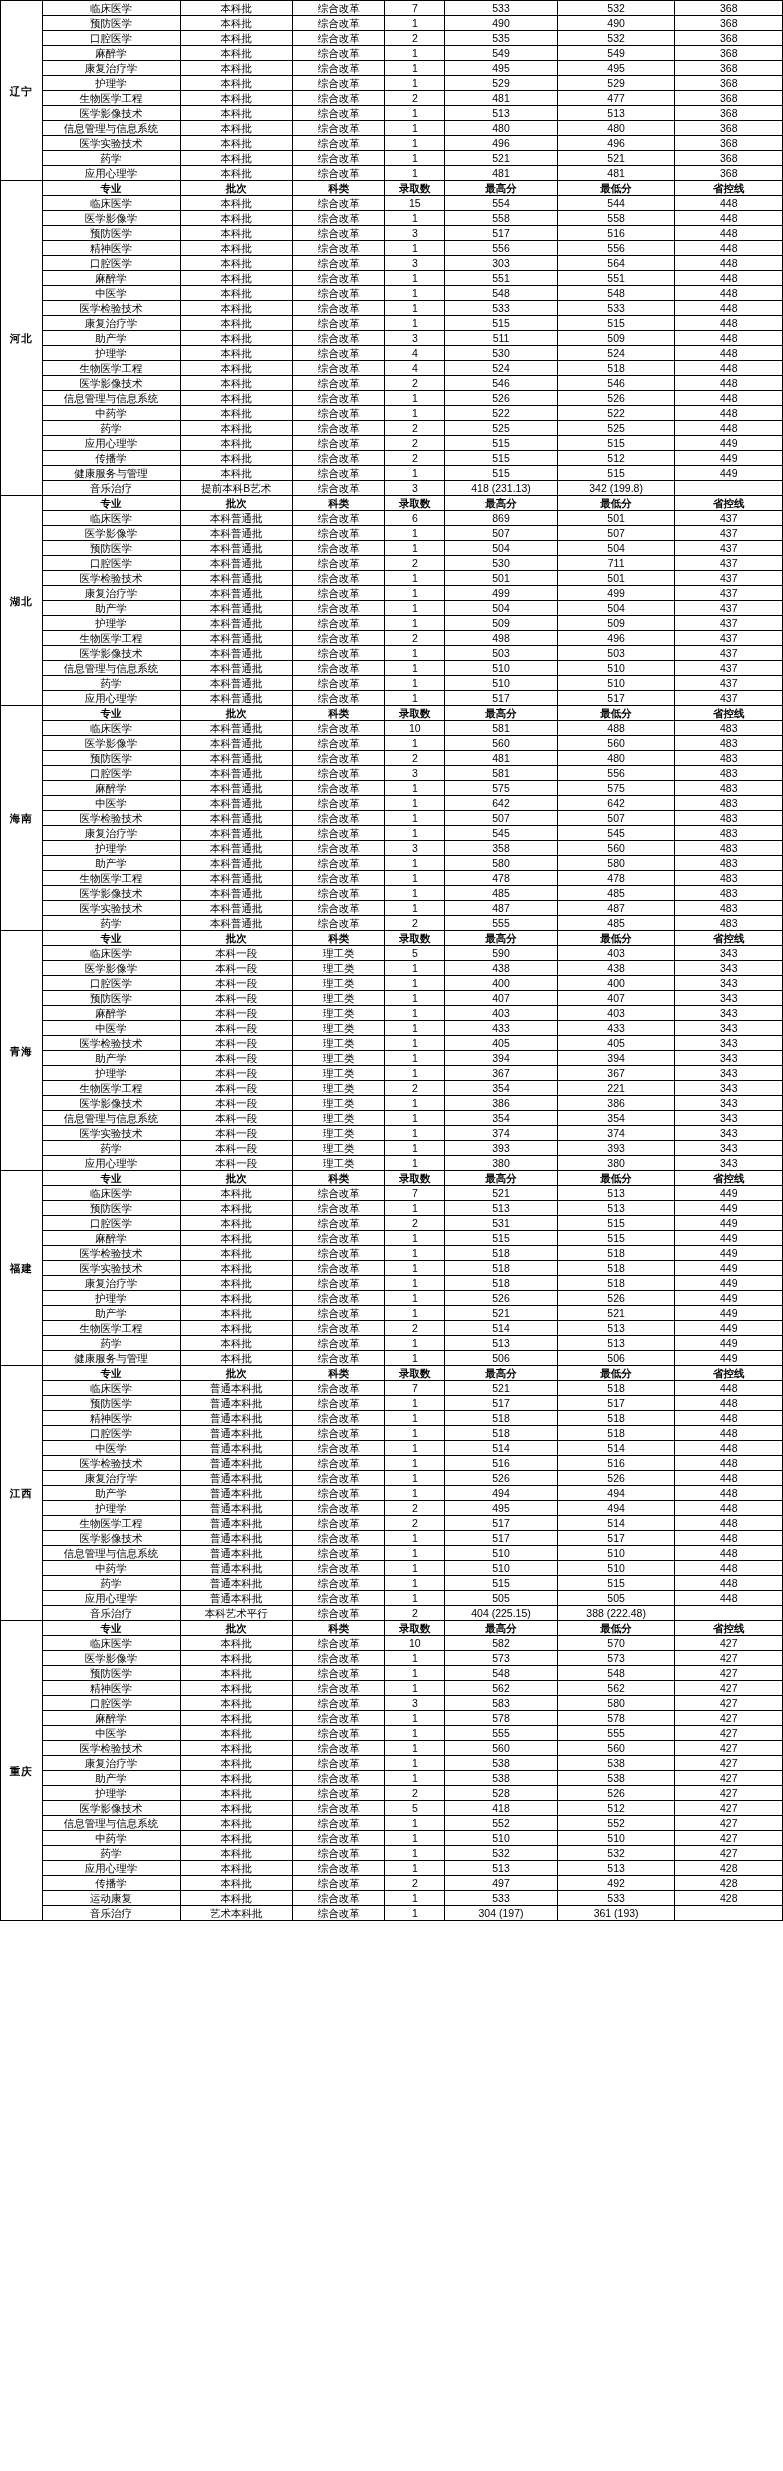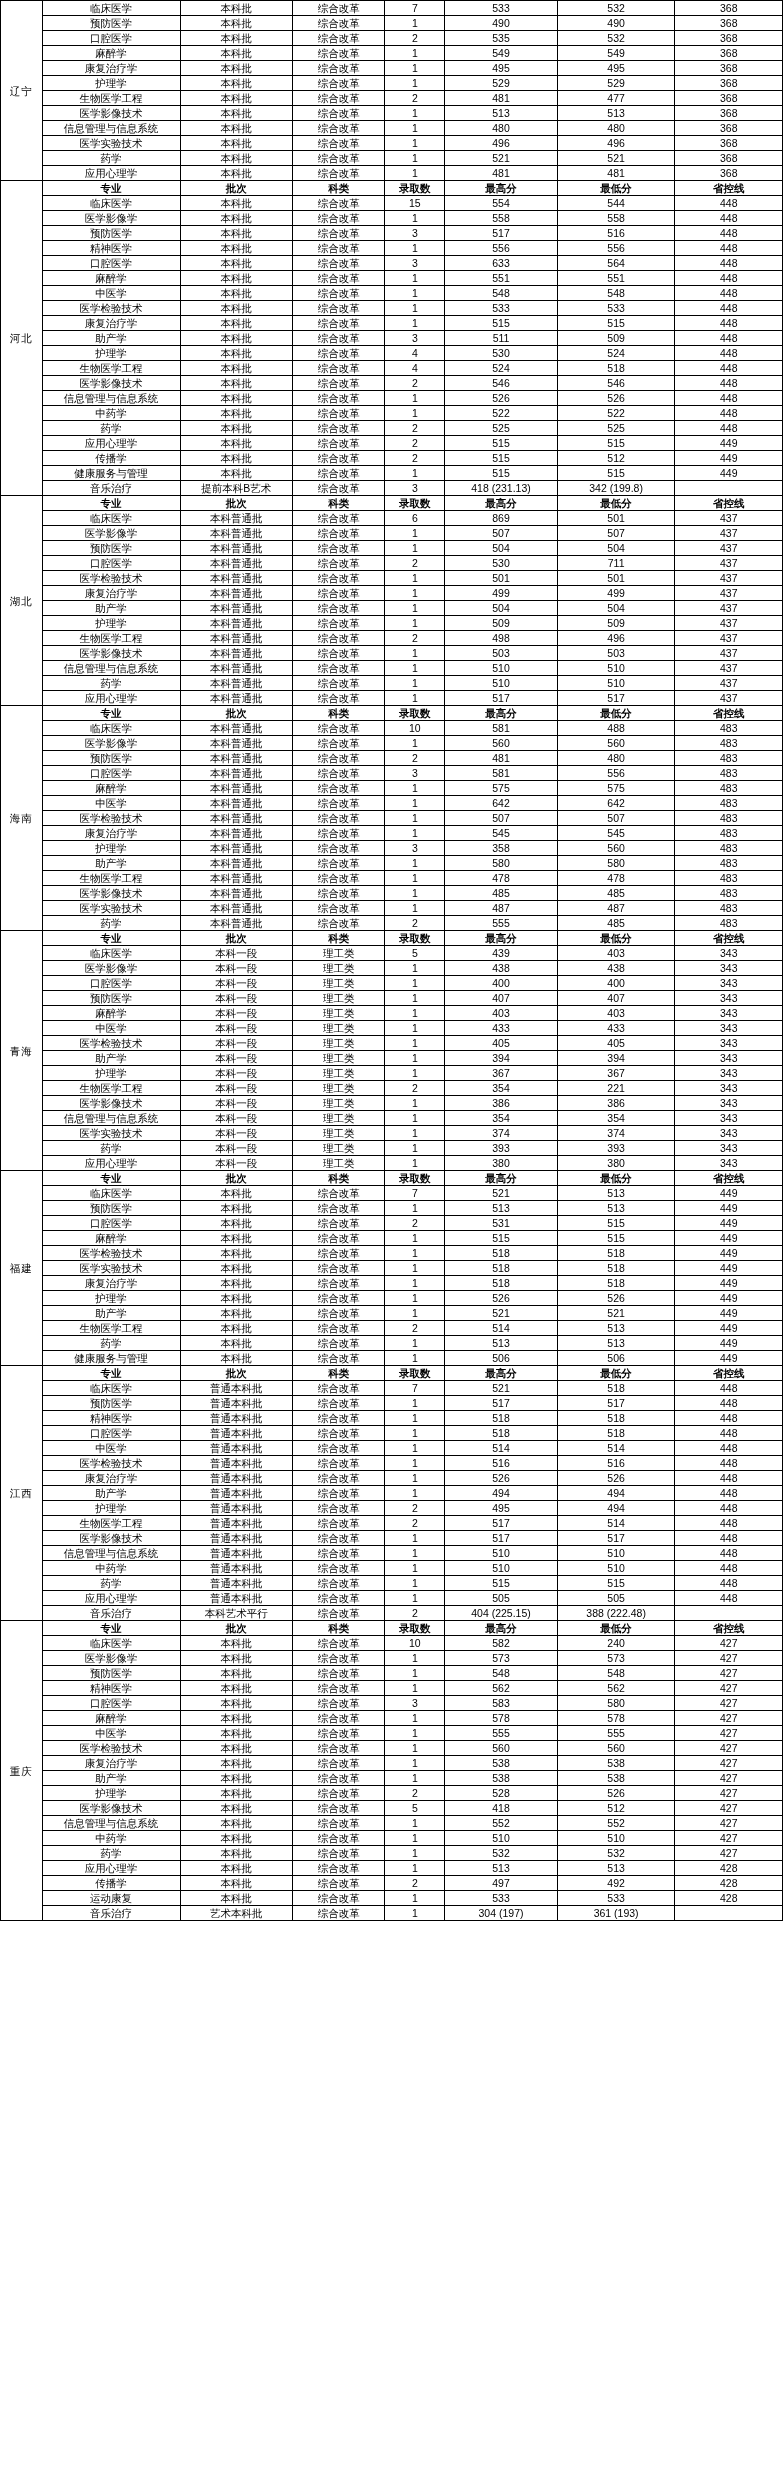--- a/index.html
+++ b/index.html
@@ -13,21 +13,21 @@
     height:14px;
     padding:0;
     text-align:center;
     vertical-align:middle;
     color:#000;
     overflow:hidden;
     white-space:nowrap;
   }
   td.province{
     font-size:13px;
-    font-weight:normal;
+    font-weight:bold;
     width:40px;
     letter-spacing:1px;
     margin-left:24px;
   }
   td.hdr{font-weight:bold;font-size:11px;margin-left:24px;}
   .c-major{width:135px;}
   .c-batch{width:110px;}
   .c-type{width:90px;}
   .c-count{width:58px;}
   .c-max{width:110px;}
@@ -193,21 +193,21 @@
           <td class="c-count">1</td>
           <td class="c-max">556</td>
           <td class="c-min">556</td>
           <td class="c-line">448</td>
         </tr>
         <tr>
           <td class="c-major">口腔医学</td>
           <td class="c-batch">本科批</td>
           <td class="c-type">综合改革</td>
           <td class="c-count">3</td>
-          <td class="c-max">633</td>
+          <td class="c-max">303</td>
           <td class="c-min">564</td>
           <td class="c-line">448</td>
         </tr>
         <tr>
           <td class="c-major">麻醉学</td>
           <td class="c-batch">本科批</td>
           <td class="c-type">综合改革</td>
           <td class="c-count">1</td>
           <td class="c-max">551</td>
           <td class="c-min">551</td>
@@ -610,21 +610,21 @@
           <td class="c-count hdr">录取数</td>
           <td class="c-max hdr">最高分</td>
           <td class="c-min hdr">最低分</td>
           <td class="c-line hdr">省控线</td>
         </tr>
         <tr>
           <td class="c-major">临床医学</td>
           <td class="c-batch">本科一段</td>
           <td class="c-type">理工类</td>
           <td class="c-count">5</td>
-          <td class="c-max">439</td>
+          <td class="c-max">590</td>
           <td class="c-min">403</td>
           <td class="c-line">343</td>
         </tr>
         <tr>
           <td class="c-major">医学影像学</td>
           <td class="c-batch">本科一段</td>
           <td class="c-type">理工类</td>
           <td class="c-count">1</td>
           <td class="c-max">438</td>
           <td class="c-min">438</td>
@@ -1028,21 +1028,21 @@
           <td class="c-max hdr">最高分</td>
           <td class="c-min hdr">最低分</td>
           <td class="c-line hdr">省控线</td>
         </tr>
         <tr>
           <td class="c-major">临床医学</td>
           <td class="c-batch">本科批</td>
           <td class="c-type">综合改革</td>
           <td class="c-count">10</td>
           <td class="c-max">582</td>
-          <td class="c-min">240</td>
+          <td class="c-min">570</td>
           <td class="c-line">427</td>
         </tr>
         <tr>
           <td class="c-major">医学影像学</td>
           <td class="c-batch">本科批</td>
           <td class="c-type">综合改革</td>
           <td class="c-count">1</td>
           <td class="c-max">573</td>
           <td class="c-min">573</td>
           <td class="c-line">427</td>

